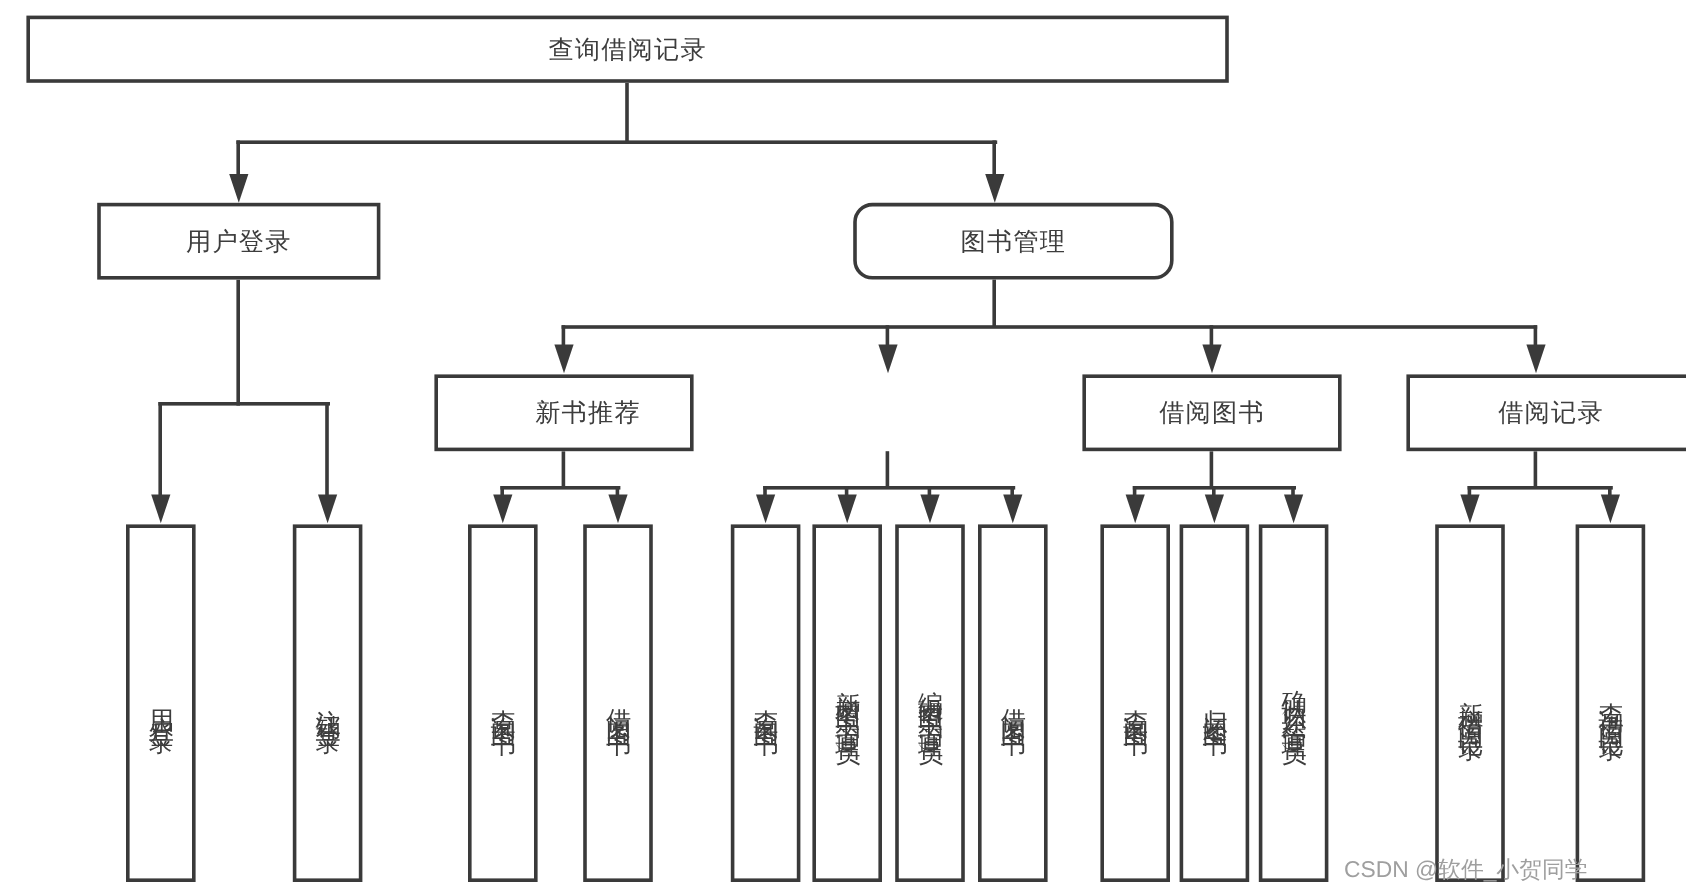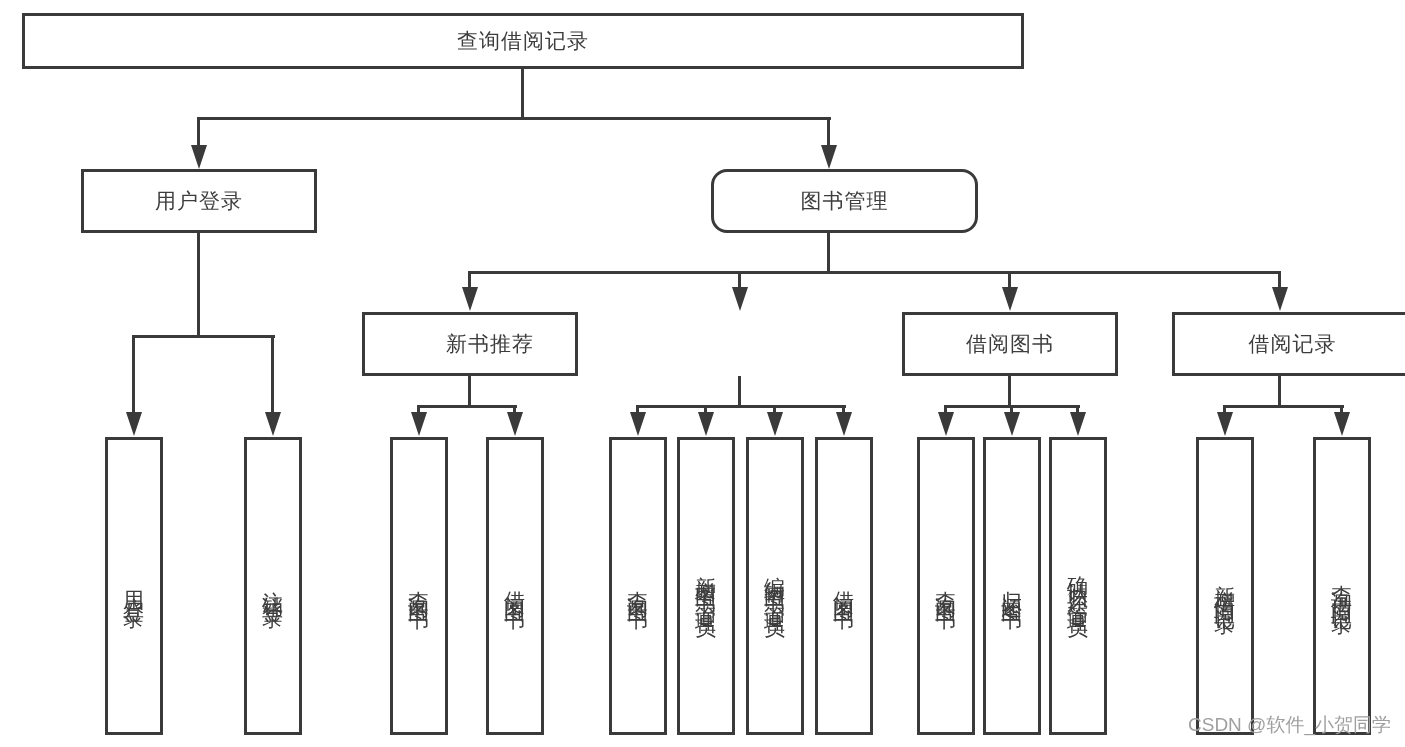--- a/index.html
+++ b/index.html
@@ -58,21 +58,21 @@
   .ah {
     position: absolute;
     width: 0;
     height: 0;
     border-left: 8px solid transparent;
     border-right: 8px solid transparent;
     border-top: 24px solid var(--line);
   }
   .watermark {
     position: absolute;
-    left: 1188px;
+    left: 1120px;
     top: 712px;
     font-size: 19px;
     color: var(--watermark);
     z-index: 10;
     white-space: nowrap;
   }
 </style>
 </head>
 <body>
 

